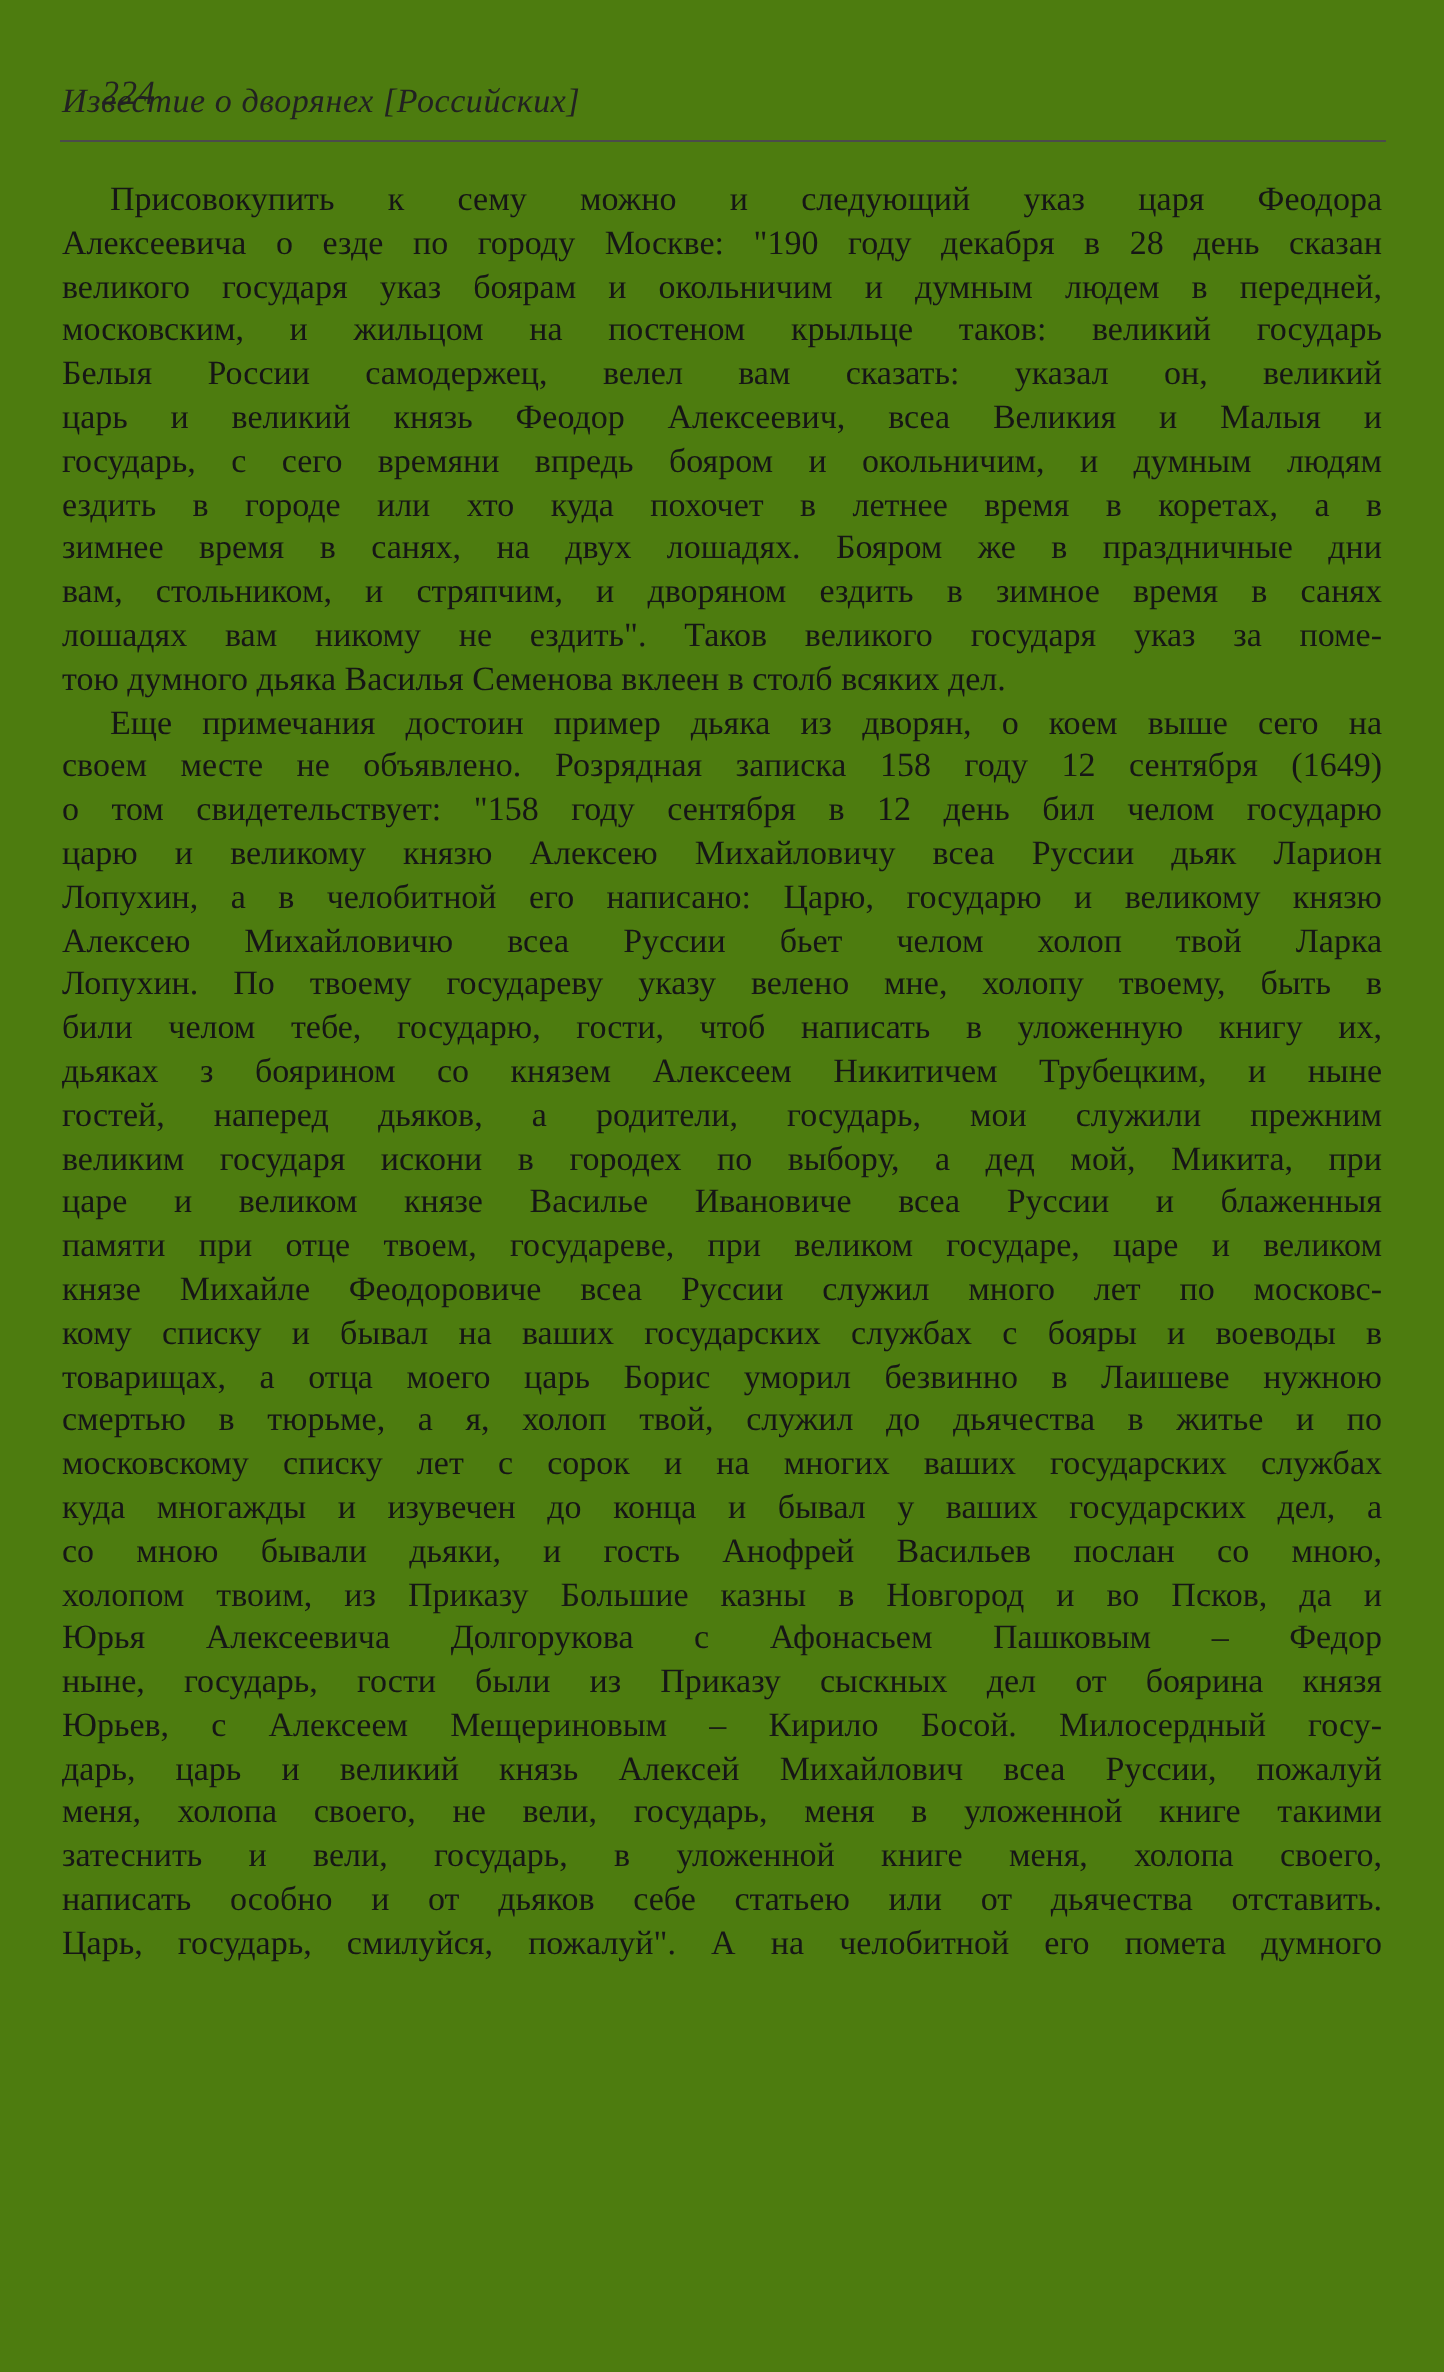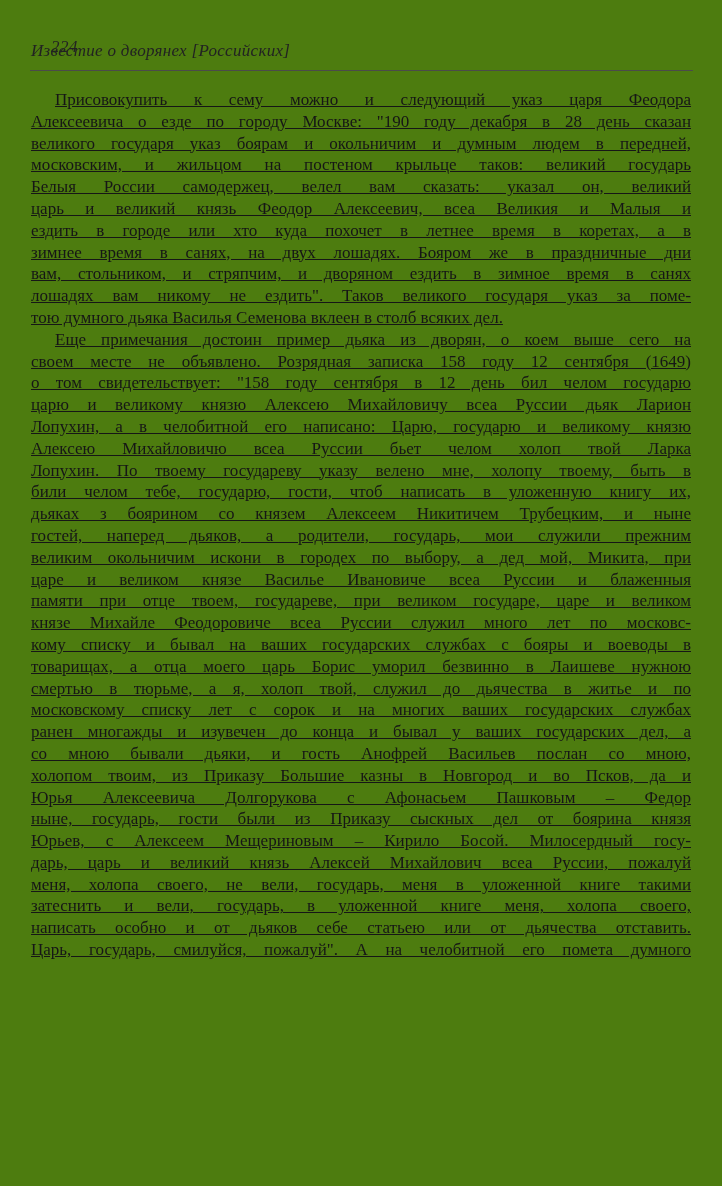--- a/index.html
+++ b/index.html
@@ -49,21 +49,20 @@
     border-top: 1.6px solid #4b4b4b;
   }
   .body {
     position: absolute;
     top: 89px;
     left: 31px;
     width: 660px;
     font-size: 17px;
     line-height: 21.8px;
     color: #161616;
-    text-decoration: underline;
   }
   .line {
     text-align: justify;
     text-align-last: justify;
     text-justify: inter-word;
     white-space: nowrap;
     width: 100%;
   }
   .line.indent {
     text-indent: 24px;
@@ -81,44 +80,45 @@
     <span class="running-title">Известие о дворянех [Российских]</span>
   </div>
   <div class="rule"></div>
   <div class="body">
       <div class="line indent">Присовокупить к сему можно и следующий указ царя Феодора</div>
       <div class="line">Алексеевича о езде по городу Москве: "190 году декабря в 28 день сказан</div>
       <div class="line">великого государя указ боярам и окольничим и думным людем в передней,</div>
       <div class="line">московским, и жильцом на постеном крыльце таков: великий государь</div>
       <div class="line">Белыя России самодержец, велел вам сказать: указал он, великий</div>
       <div class="line">царь и великий князь Феодор Алексеевич, всеа Великия и Малыя и</div>
+      <div class="line">государь, с сего времяни впредь бояром и окольничим, и думным людям</div>
       <div class="line">ездить в городе или хто куда похочет в летнее время в коретах, а в</div>
       <div class="line">зимнее время в санях, на двух лошадях. Бояром же в праздничные дни</div>
       <div class="line">вам, стольником, и стряпчим, и дворяном ездить в зимное время в санях</div>
       <div class="line">лошадях вам никому не ездить". Таков великого государя указ за поме-</div>
       <div class="line endline">тою думного дьяка Василья Семенова вклеен в столб всяких дел.</div>
       <div class="line indent">Еще примечания достоин пример дьяка из дворян, о коем выше сего на</div>
       <div class="line">своем месте не объявлено. Розрядная записка 158 году 12 сентября (1649)</div>
       <div class="line">о том свидетельствует: "158 году сентября в 12 день бил челом государю</div>
       <div class="line">царю и великому князю Алексею Михайловичу всеа Руссии дьяк Ларион</div>
       <div class="line">Лопухин, а в челобитной его написано: Царю, государю и великому князю</div>
       <div class="line">Алексею Михайловичю всеа Руссии бьет челом холоп твой Ларка</div>
       <div class="line">Лопухин. По твоему государеву указу велено мне, холопу твоему, быть в</div>
       <div class="line">били челом тебе, государю, гости, чтоб написать в уложенную книгу их,</div>
       <div class="line">дьяках з боярином со князем Алексеем Никитичем Трубецким, и ныне</div>
       <div class="line">гостей, наперед дьяков, а родители, государь, мои служили прежним</div>
-      <div class="line">великим окольничим искони в городех по выбору, а дед мой, Микита, при</div>
+      <div class="line">великим государя искони в городех по выбору, а дед мой, Микита, при</div>
       <div class="line">царе и великом князе Василье Ивановиче всеа Руссии и блаженныя</div>
       <div class="line">памяти при отце твоем, государеве, при великом государе, царе и великом</div>
       <div class="line">князе Михайле Феодоровиче всеа Руссии служил много лет по московс-</div>
       <div class="line">кому списку и бывал на ваших государских службах с бояры и воеводы в</div>
       <div class="line">товарищах, а отца моего царь Борис уморил безвинно в Лаишеве нужною</div>
       <div class="line">смертью в тюрьме, а я, холоп твой, служил до дьячества в житье и по</div>
       <div class="line">московскому списку лет с сорок и на многих ваших государских службах</div>
-      <div class="line">ранен многажды и изувечен до конца и бывал у ваших государских дел, а</div>
+      <div class="line">куда многажды и изувечен до конца и бывал у ваших государских дел, а</div>
       <div class="line">со мною бывали дьяки, и гость Анофрей Васильев послан со мною,</div>
       <div class="line">холопом твоим, из Приказу Большие казны в Новгород и во Псков, да и</div>
       <div class="line">Юрья Алексеевича Долгорукова с Афонасьем Пашковым – Федор</div>
       <div class="line">ныне, государь, гости были из Приказу сыскных дел от боярина князя</div>
       <div class="line">Юрьев, с Алексеем Мещериновым – Кирило Босой. Милосердный госу-</div>
       <div class="line">дарь, царь и великий князь Алексей Михайлович всеа Руссии, пожалуй</div>
       <div class="line">меня, холопа своего, не вели, государь, меня в уложенной книге такими</div>
       <div class="line">затеснить и вели, государь, в уложенной книге меня, холопа своего,</div>
       <div class="line">написать особно и от дьяков себе статьею или от дьячества отставить.</div>
       <div class="line">Царь, государь, смилуйся, пожалуй". А на челобитной его помета думного</div>

